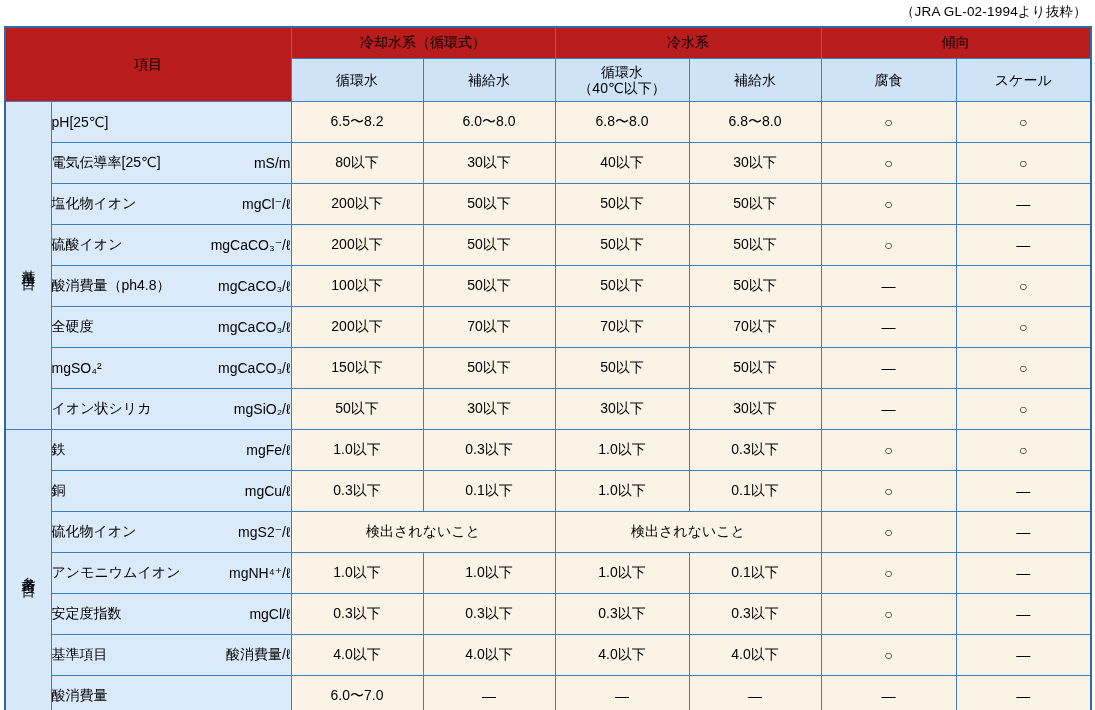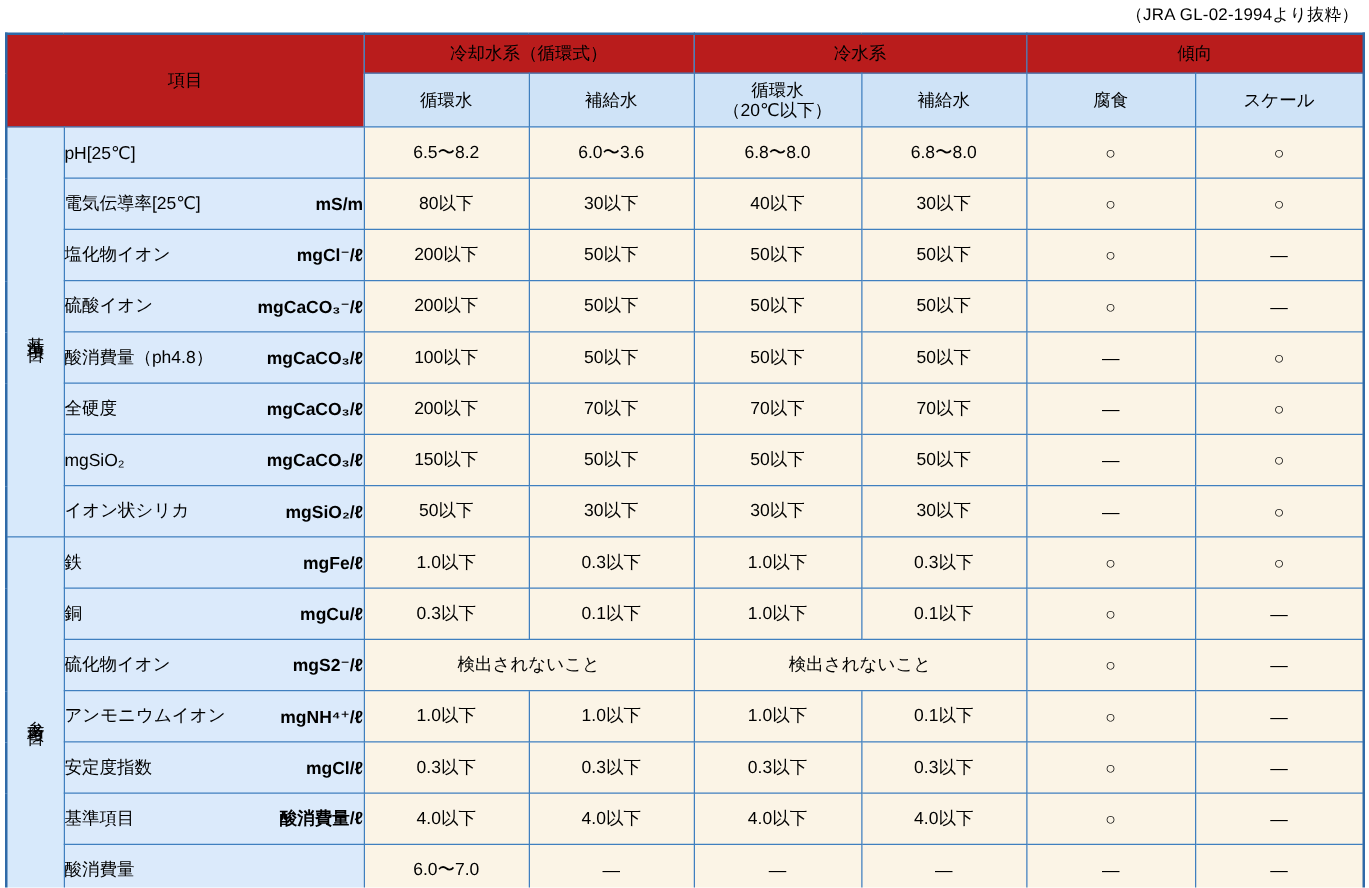--- a/index.html
+++ b/index.html
@@ -86,21 +86,20 @@
     align-items: center;
     justify-content: space-between;
     width: 100%;
   }
   .item-name {
     text-align: right;
   }
   .item-unit {
     text-align: right;
     padding-left: 10px;
-    font-weight: bold;
   }
   td.val {
     background: #fbf4e6;
     height: 40px;
     font-size: 14px;
   }
   .colw1 { width: 46px; }
   .colw2 { width: 240px; }
   .colw3 { width: 132px; }
   .colw4 { width: 132px; }
@@ -132,39 +131,39 @@
         <th class="hdr" colspan="2" rowspan="2">項目</th>
         <th class="hdr" colspan="2">冷却水系（循環式）</th>
         <th class="hdr" colspan="2">冷水系</th>
         <th class="hdr" colspan="2">傾向</th>
       </tr>
       <tr>
         <th class="hdr2">循環水</th>
         <th class="hdr2">補給水</th>
         <th class="hdr2">
           <div>循環水</div>
-          <div>（20℃以下）</div>
+          <div>（40℃以下）</div>
         </th>
         <th class="hdr2">補給水</th>
         <th class="hdr2">腐食</th>
         <th class="hdr2">スケール</th>
       </tr>
     </thead>
     <tbody>
 
       <tr>
         <td class="grp" rowspan="8"><span>基準項目</span></td>
         <td class="item">
           <div class="item-row">
             <span class="item-name">pH[25℃]</span>
             <span class="item-unit"></span>
           </div>
         </td>
         <td class="val">6.5〜8.2</td>
-        <td class="val">6.0〜3.6</td>
+        <td class="val">6.0〜8.0</td>
         <td class="val">6.8〜8.0</td>
         <td class="val">6.8〜8.0</td>
         <td class="val">○</td>
         <td class="val">○</td>
       </tr>
 
       <tr>
         <td class="item">
           <div class="item-row">
             <span class="item-name">電気伝導率[25℃]</span>
@@ -235,21 +234,21 @@
         <td class="val">70以下</td>
         <td class="val">70以下</td>
         <td class="val">70以下</td>
         <td class="val">—</td>
         <td class="val">○</td>
       </tr>
 
       <tr>
         <td class="item">
           <div class="item-row">
-            <span class="item-name">mgSiO₂</span>
+            <span class="item-name">mgSO₄²</span>
             <span class="item-unit">mgCaCO₃/ℓ</span>
           </div>
         </td>
         <td class="val">150以下</td>
         <td class="val">50以下</td>
         <td class="val">50以下</td>
         <td class="val">50以下</td>
         <td class="val">—</td>
         <td class="val">○</td>
       </tr>

